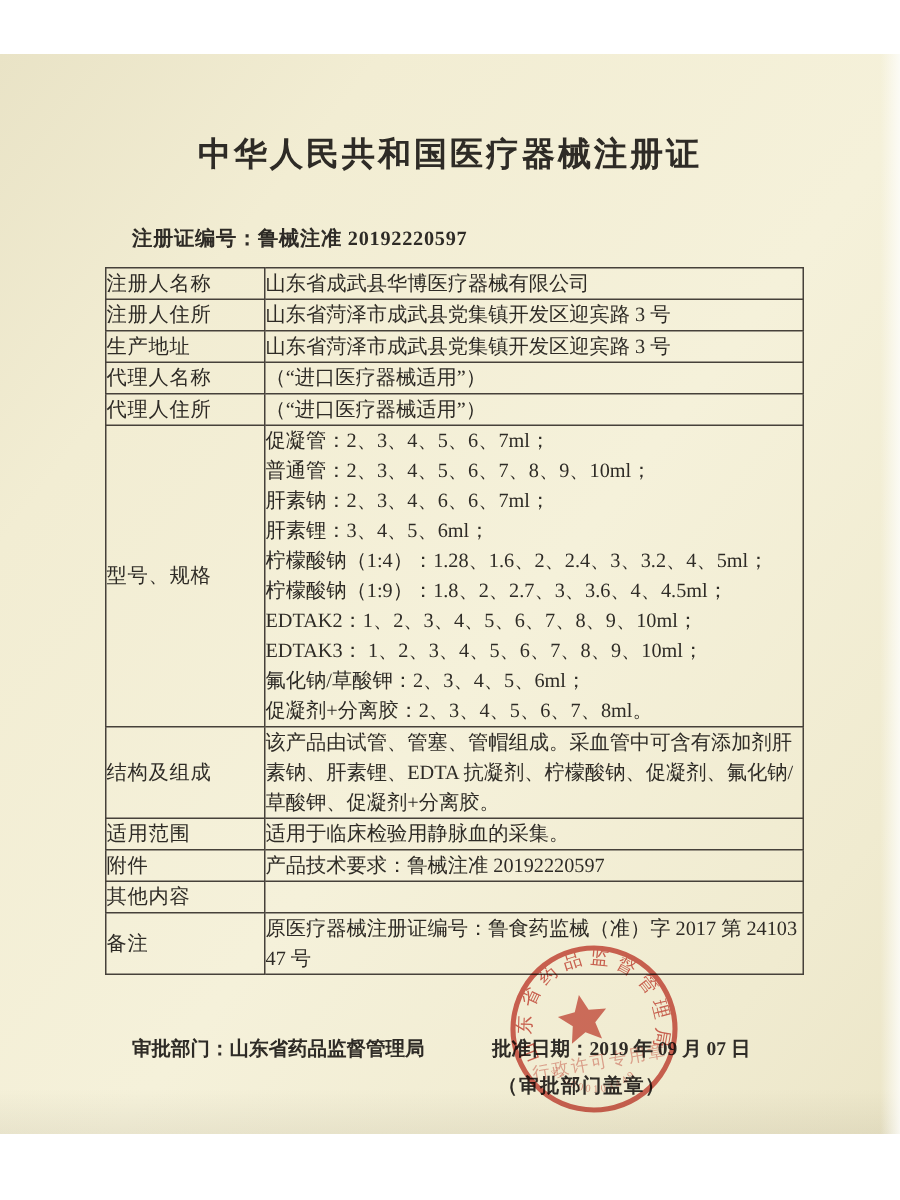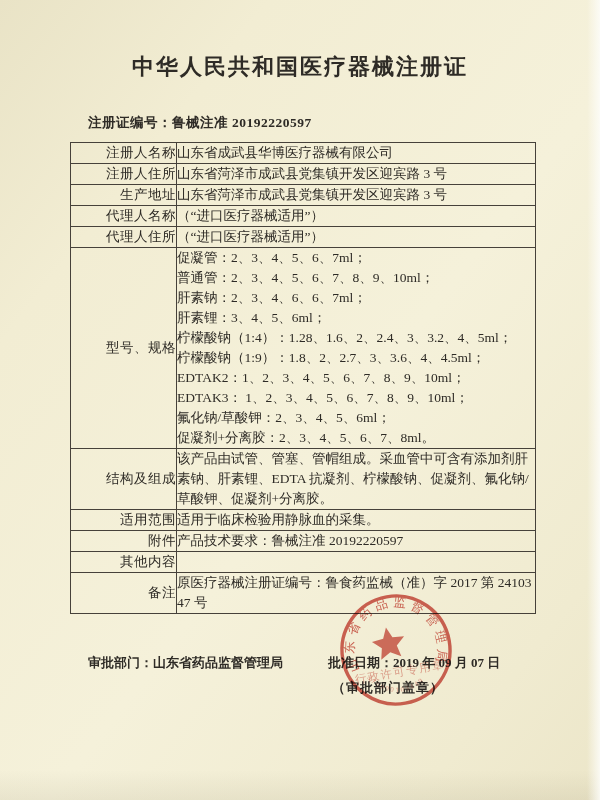--- a/index.html
+++ b/index.html
@@ -1,21 +1,22 @@
 <!DOCTYPE html>
 <html><head>
 <meta charset="utf-8">
 <style>
   html,body{margin:0;padding:0;}
   body{width:600px;height:800px;overflow:hidden;}
   .page{
-    position:relative;width:600px;height:800px;overflow:hidden;
+    position:relative;width:600px;height:720px;overflow:hidden;
     background:linear-gradient(128deg,#e9e3c6 0%,#f2edd3 22%,#f5f1da 55%,#f0ebd0 85%,#ece6c9 100%);
     font-family:"Liberation Serif","DejaVu Serif",serif;
     color:#2e2b26;
+    margin-top:36px;
   }
   
   .page::after{
     content:"";position:absolute;top:0;right:0;width:13px;height:100%;
     background:linear-gradient(to left,rgba(253,253,250,.85),rgba(253,253,250,0));
     pointer-events:none;
   }
   
   .page::before{
     content:"";position:absolute;left:0;bottom:0;width:100%;height:30px;
@@ -32,21 +33,21 @@
   }
   table.cert{
     position:absolute;left:70px;top:142px;width:466px;
     border-collapse:collapse;table-layout:fixed;
     font-size:13.5px;
   }
   table.cert td{
     border:1px solid #46413a;line-height:20px;padding:0;
     vertical-align:middle;
   }
-  td.label-cell{width:105px;text-align:right;letter-spacing:.5px;}
+  td.label-cell{width:105px;text-align:left;letter-spacing:.5px;}
   td.value-cell{padding:0 5px 0 10px;word-break:break-all;}
   .spec-line{line-height:20px;white-space:nowrap;}
   .footer-dept{
     position:absolute;left:88px;top:654px;
     font-size:13px;font-weight:600;
   }
   .footer-dates{
     position:absolute;left:328px;top:651px;
     font-size:13px;font-weight:600;line-height:24.5px;
   }

